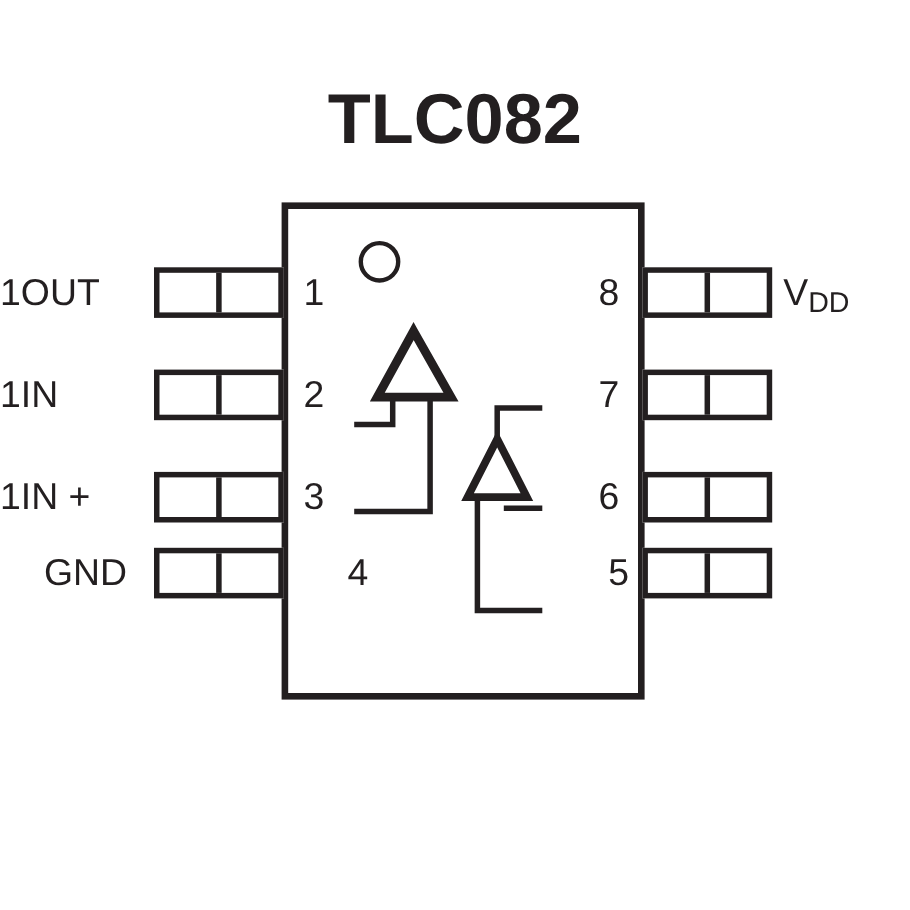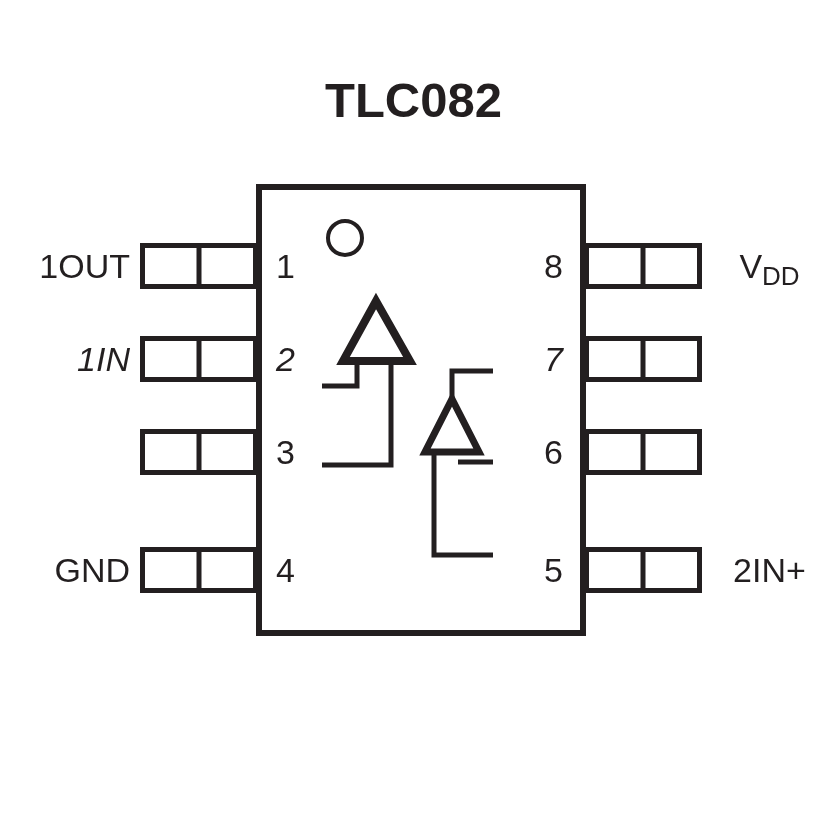--- a/index.html
+++ b/index.html
@@ -4,43 +4,43 @@
 <style>
   :root { --ink:#231f20; }
   * { box-sizing:border-box; }
   body { margin:0; background:#ffffff; }
   .canvas {
     position:relative; width:827px; height:827px; background:#ffffff;
     font-family:"Liberation Sans", sans-serif; color:var(--ink); overflow:hidden;
   }
   .title {
     position:absolute; top:76px; left:0; width:100%; text-align:center;
-    font-size:49px; font-weight:700; line-height:1;
+    font-size:64px; font-weight:700; line-height:1;
   }
   .ic-body {
     position:absolute; left:256px; top:184px; width:330px; height:452px;
     border:6px solid var(--ink); background:#ffffff;
   }
   .pin {
     position:absolute; width:118px; height:46px; border:5px solid var(--ink);
     background:#ffffff;
   }
   .pin::after {
     content:""; position:absolute; top:0; bottom:0; left:50%;
     transform:translateX(-50%); width:5px; background:var(--ink);
   }
   .pin.left  { left:140px; }
   .pin.right { left:584px; }
-  .row1 { top:243px; } .row2 { top:336px;font-style:italic; } .row3 { top:429px; } .row4 { top:547px; }
+  .row1 { top:243px; } .row2 { top:336px; } .row3 { top:429px; } .row4 { top:498px;padding-left:40px; }
   .lbl {
     position:absolute; height:46px; line-height:46px; font-size:34px;
     white-space:nowrap;
   }
-  .lbl.left  { left:0; width:130px; text-align:right; }
-  .lbl.right { left:712px; width:115px; text-align:center; }
+  .lbl.left  { left:0; width:130px; text-align:left; }
+  .lbl.right { left:712px; width:115px; text-align:left; }
   .num {
     position:absolute; height:46px; line-height:46px; font-size:34px;
   }
   .num.left  { left:276px; width:50px; text-align:left; }
   .num.right { left:513px; width:50px; text-align:right; }
   .sub { font-size:26px; position:relative; top:7px; }
   svg.internals { position:absolute; left:0; top:0; pointer-events:none; }
   .stroke { fill:none; stroke:var(--ink); }
 </style>
 </head>
@@ -57,24 +57,24 @@
   <div class="pin left row3"></div>
   <div class="pin left row4"></div>
 
   <div class="pin right row1"></div>
   <div class="pin right row2"></div>
   <div class="pin right row3"></div>
   <div class="pin right row4"></div>
 
   <div class="lbl left row1">1OUT</div>
   <div class="lbl left row2">1IN</div>
+  <div class="lbl left row3">1IN +</div>
   <div class="lbl left row4">GND</div>
 
   <div class="lbl right row1"><span>V</span><span class="sub">DD</span></div>
-  <div class="lbl right row4">2IN+</div>
 
   <div class="num left row1">1</div>
   <div class="num left row2">2</div>
   <div class="num left row3">3</div>
   <div class="num left row4">4</div>
 
   <div class="num right row1">8</div>
   <div class="num right row2">7</div>
   <div class="num right row3">6</div>
   <div class="num right row4">5</div>

